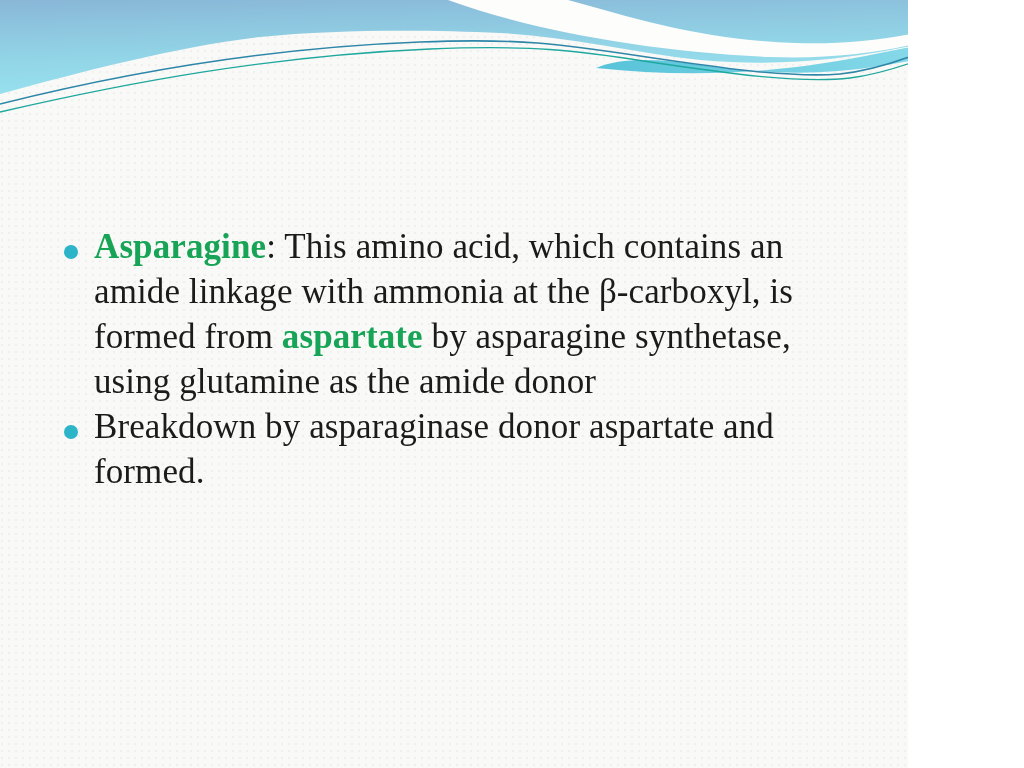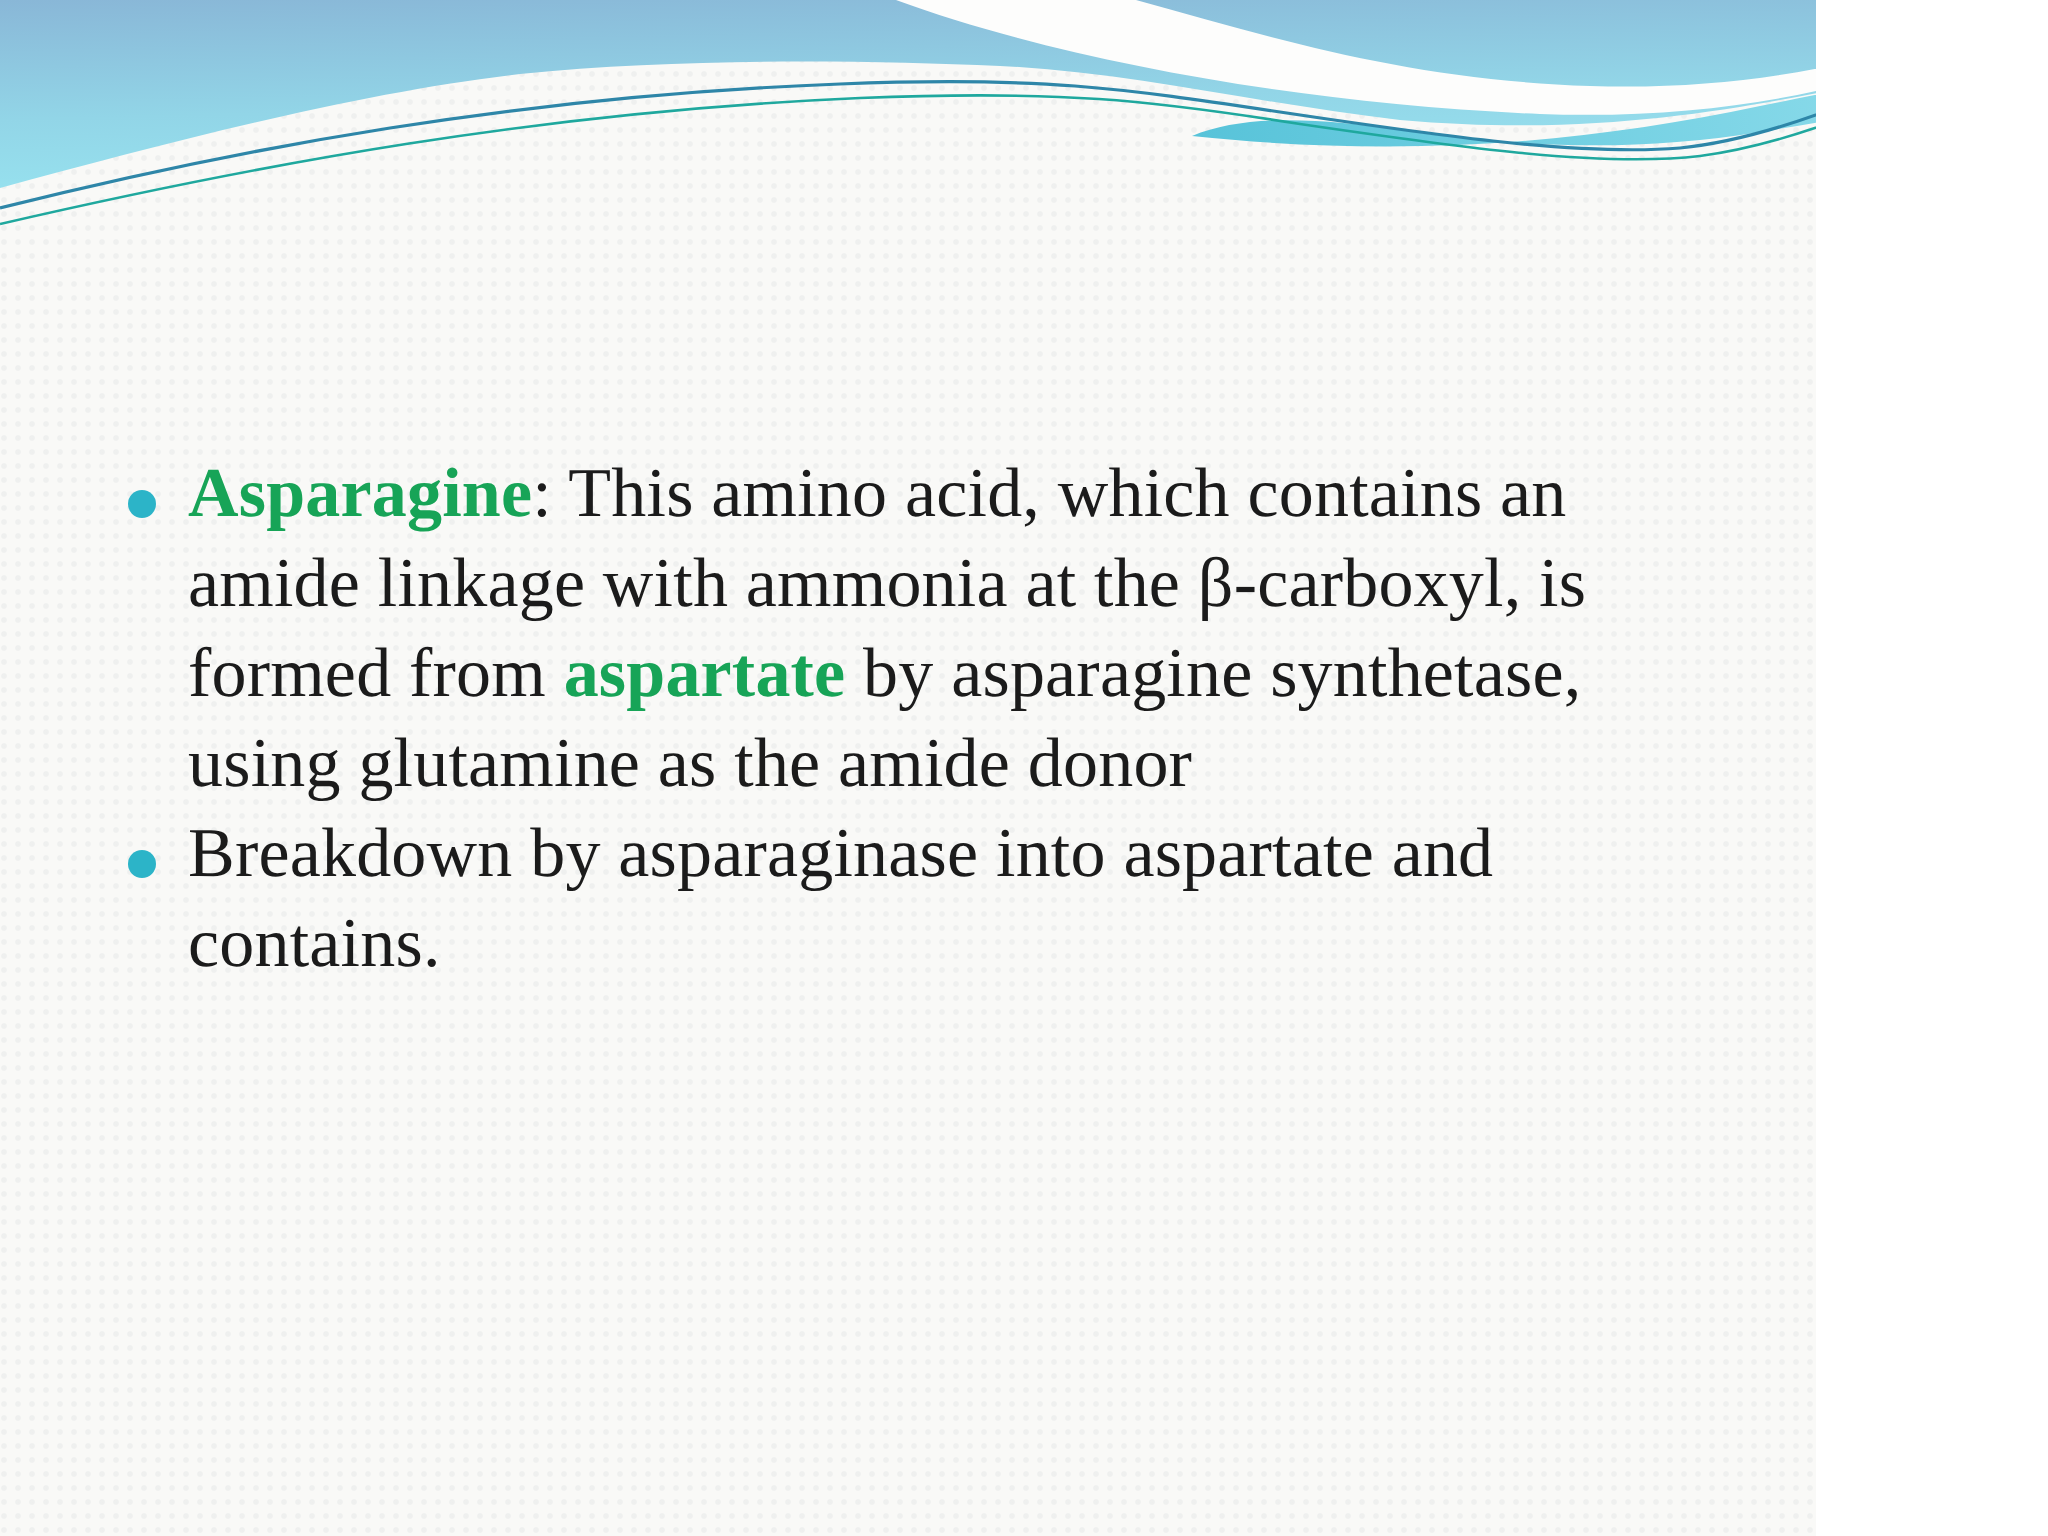--- a/index.html
+++ b/index.html
@@ -101,17 +101,17 @@
 
   <div class="slide-body">
 
     <div class="bullet-item">
       <span class="bullet-dot"></span>
       <p class="bullet-text"><span class="seg-green-bold">Asparagine</span><span class="seg-normal">: This amino acid, which contains an</span><br><span class="seg-normal">amide linkage with ammonia at the β-carboxyl, is</span><br><span class="seg-normal">formed from </span><span class="seg-green-bold">aspartate</span><span class="seg-normal"> by </span><span class="seg-bold">asparagine synthetase</span><span class="seg-normal">,</span><br><span class="seg-normal">using glutamine as the amide donor</span></p>
     </div>
 
     <div class="bullet-item">
       <span class="bullet-dot"></span>
-      <p class="bullet-text"><span class="seg-normal">Breakdown by </span><span class="seg-bold">asparaginase</span><span class="seg-normal"> into aspartate and</span><br><span class="seg-normal">contains.</span></p>
+      <p class="bullet-text"><span class="seg-normal">Breakdown by </span><span class="seg-bold">asparaginase</span><span class="seg-normal"> donor aspartate and</span><br><span class="seg-normal">formed.</span></p>
     </div>
 
   </div>
 </div>
 
 </body></html>

